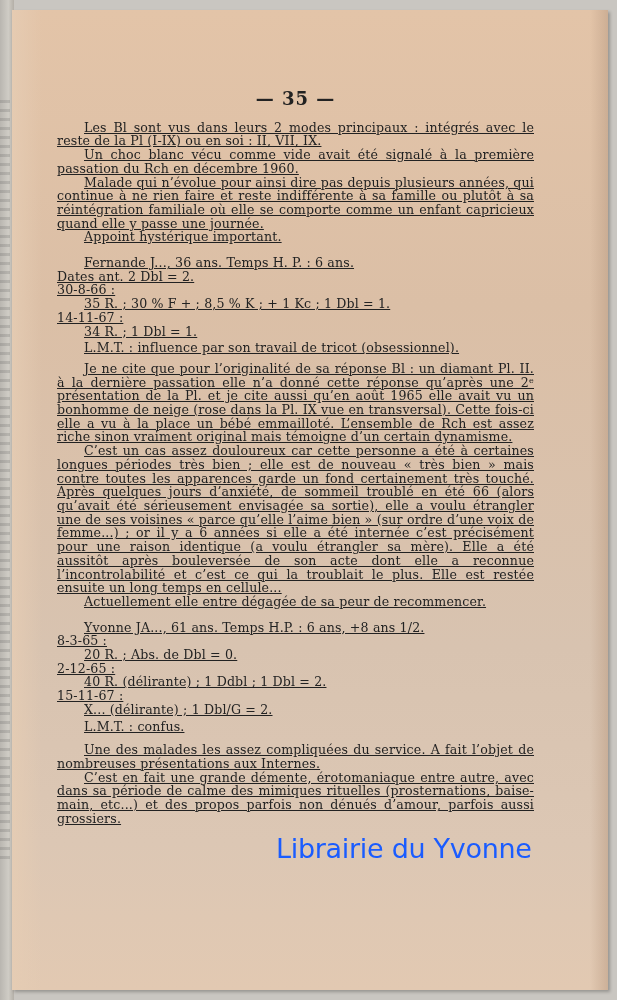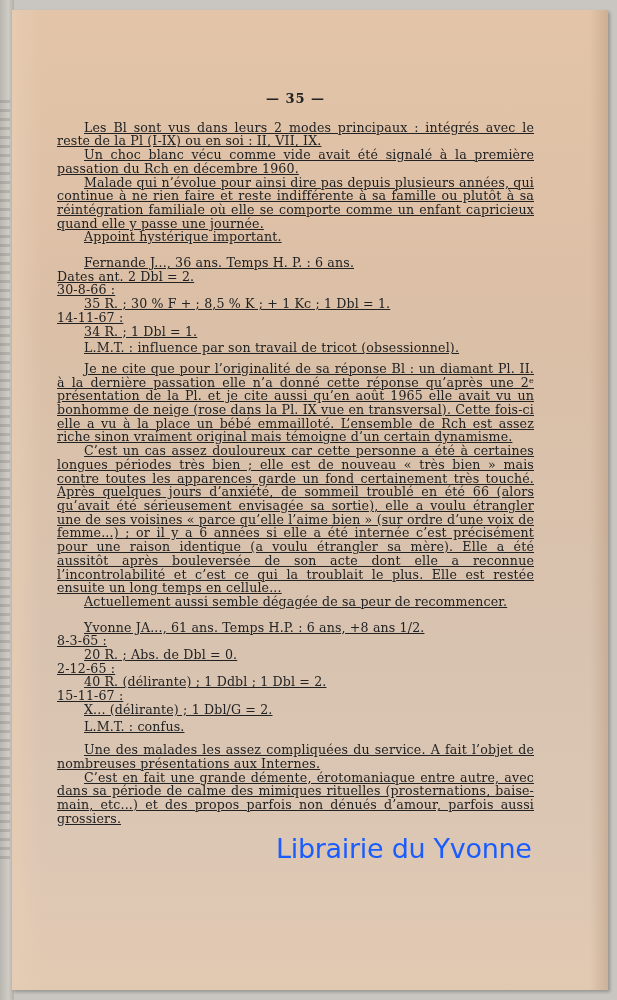--- a/index.html
+++ b/index.html
@@ -55,21 +55,21 @@
     width: 477px;
     font-size: 12.6px;
     line-height: 13.7px;
     color: #222;
     text-align: justify;
     letter-spacing: 0.15px;
   }
   .folio {
     text-align: center;
     font-weight: bold;
-    font-size: 13px;
+    font-size: 18px;
     margin-bottom: 15px;
     letter-spacing: 1px;
   }
   p {
     margin: 0;
     text-indent: 27px;
     text-decoration: underline;
   }
   .gap { height: 12px; }
   .case-head { text-indent: 27px; margin: 0; }
@@ -107,21 +107,21 @@
       <p class="case-head">Fernande J..., 36 ans. Temps H. P. : 6 ans.</p>
       <p class="flush">Dates ant. 2 Dbl = 2.</p>
       <p class="flush">30-8-66 :</p>
       <p class="ind">35 R. ; 30 % F + ; 8,5 % K ; + 1 Kc ; 1 Dbl = 1.</p>
       <p class="flush">14-11-67 :</p>
       <p class="ind">34 R. ; 1 Dbl = 1.</p>
       <p class="ind" style="margin-top:3px">L.M.T. : influence par son travail de tricot (obsessionnel).</p>
       <div style="height:7px"></div>
       <p>Je ne cite que pour l’originalité de sa réponse Bl : un diamant Pl. II. à la dernière passation elle n’a donné cette réponse qu’après une 2ᵉ présentation de la Pl. et je cite aussi qu’en août 1965 elle avait vu un bonhomme de neige (rose dans la Pl. IX vue en transversal). Cette fois-ci elle a vu à la place un bébé emmailloté. L’ensemble de Rch est assez riche sinon vraiment original mais témoigne d’un certain dynamisme.</p>
       <p>C’est un cas assez douloureux car cette personne a été à certaines longues périodes très bien ; elle est de nouveau « très bien » mais contre toutes les apparences garde un fond certainement très touché. Après quelques jours d’anxiété, de sommeil troublé en été 66 (alors qu’avait été sérieusement envisagée sa sortie), elle a voulu étrangler une de ses voisines « parce qu’elle l’aime bien » (sur ordre d’une voix de femme...) ; or il y a 6 années si elle a été internée c’est précisément pour une raison identique (a voulu étrangler sa mère). Elle a été aussitôt après bouleversée de son acte dont elle a reconnue l’incontrolabilité et c’est ce qui la troublait le plus. Elle est restée ensuite un long temps en cellule...</p>
-      <p>Actuellement aussi semble dégagée de sa peur de recommencer.</p>
+      <p>Actuellement elle entre dégagée de sa peur de recommencer.</p>
     </div>
 
     <div class="gap"></div>
 
     <div>
       <p class="case-head">Yvonne JA..., 61 ans. Temps H.P. : 6 ans, +8 ans 1/2.</p>
       <p class="flush">8-3-65 :</p>
       <p class="ind">20 R. ; Abs. de Dbl = 0.</p>
       <p class="flush">2-12-65 :</p>
       <p class="ind">40 R. (délirante) ; 1 Ddbl ; 1 Dbl = 2.</p>

